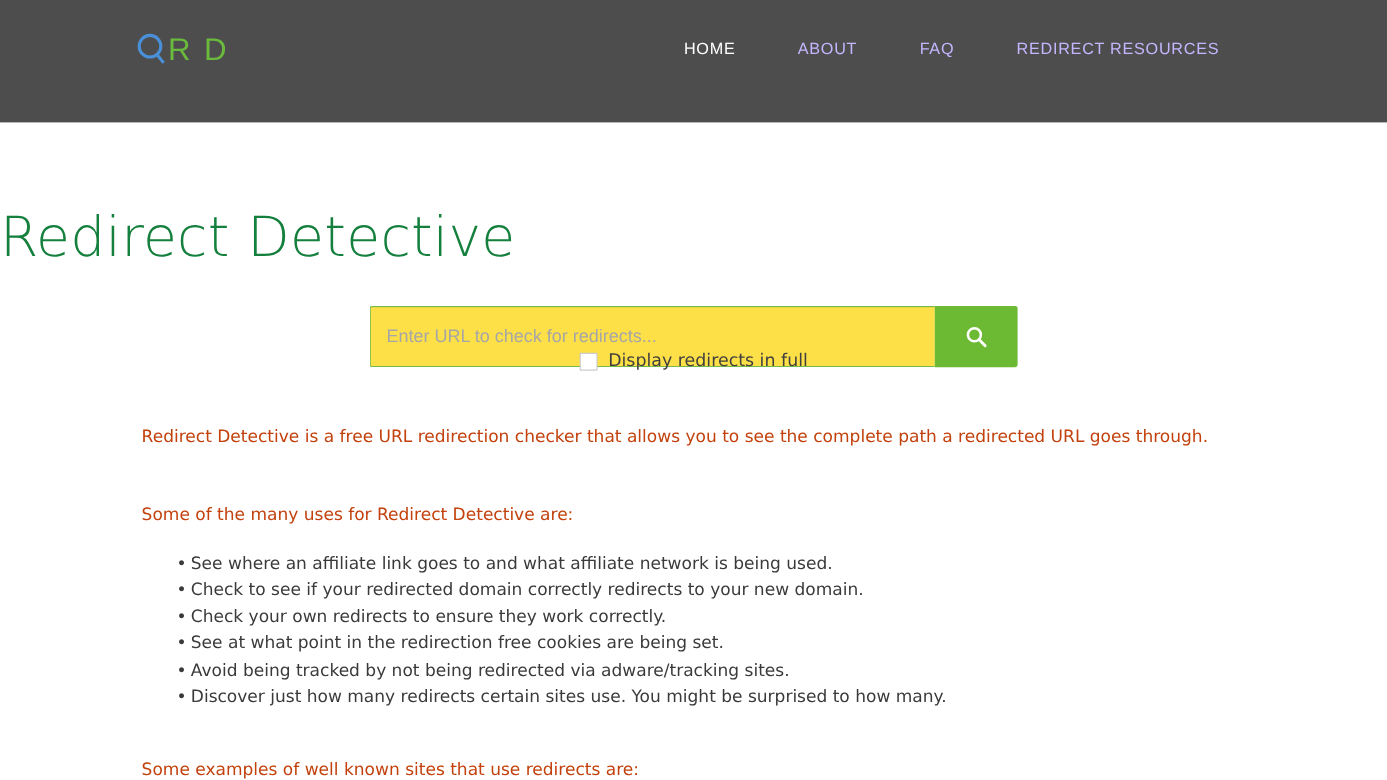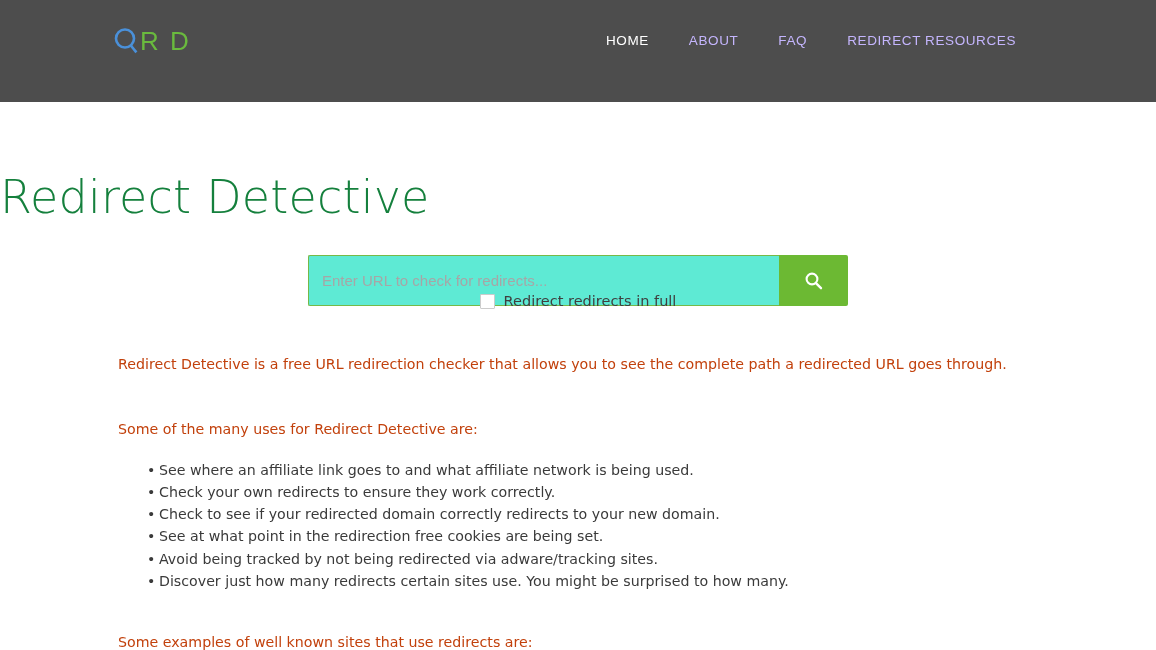--- a/index.html
+++ b/index.html
@@ -50,21 +50,21 @@
     font-family: "Liberation Sans", sans-serif;
   }
 
   .main-nav {
     position: absolute;
     right: 120px;
     top: 0;
     height: 81px;
     display: flex;
     align-items: center;
-    gap: 0;
+    gap: 12px;
   }
   .nav-link {
     color: #c4b5fd;
     text-decoration: none;
     font-size: 13.5px;
     letter-spacing: 0.6px;
     font-weight: 400;
     padding: 0 20px;
     white-space: nowrap;
   }
@@ -87,21 +87,21 @@
     padding-top: 31px;
     width: 540px;
     display: flex;
     height: 51px;
   }
   .search-input {
     flex: 1;
     height: 51px;
     border: 1px solid #76b947;
     border-right: none;
-    background: #5eead4;
+    background: #fde047;
     outline: none;
     font-size: 15px;
     color: #555;
     padding: 0 13px;
     font-family: "Liberation Sans", sans-serif;
     border-radius: 2px 0 0 2px;
   }
   .search-input::placeholder {
     color: #a6a6a6;
     opacity: 1;
@@ -214,33 +214,33 @@
       <svg width="19" height="19" viewBox="0 0 19 19" aria-hidden="true">
         <circle cx="8" cy="8" r="5.4" fill="none" stroke="#ffffff" stroke-width="2.1"></circle>
         <line x1="12.2" y1="12.4" x2="17" y2="17.2" stroke="#ffffff" stroke-width="2.4" stroke-linecap="round"></line>
       </svg>
     </span>
   </button>
 </div>
 
 <div class="checkbox-row">
   <span class="cb-box"></span>
-  <span class="cb-label">Redirect redirects in full</span>
+  <span class="cb-label">Display redirects in full</span>
 </div>
 
 <div class="content">
 
   <p class="intro-para">Redirect Detective is a free URL redirection checker that allows you to see the complete path a redirected URL goes through.</p>
 
   <p class="uses-lead">Some of the many uses for Redirect Detective are:</p>
 
   <ul class="uses-list">
     <li>See where an affiliate link goes to and what affiliate network is being used.</li>
+    <li>Check to see if your redirected domain correctly redirects to your new domain.</li>
     <li>Check your own redirects to ensure they work correctly.</li>
-    <li>Check to see if your redirected domain correctly redirects to your new domain.</li>
     <li>See at what point in the redirection free cookies are being set.</li>
     <li>Avoid being tracked by not being redirected via adware/tracking sites.</li>
     <li>Discover just how many redirects certain sites use. You might be surprised to how many.</li>
   </ul>
 
   <p>Some examples of well known sites that use redirects are:</p>
 
 </div>
 
 </body></html>

